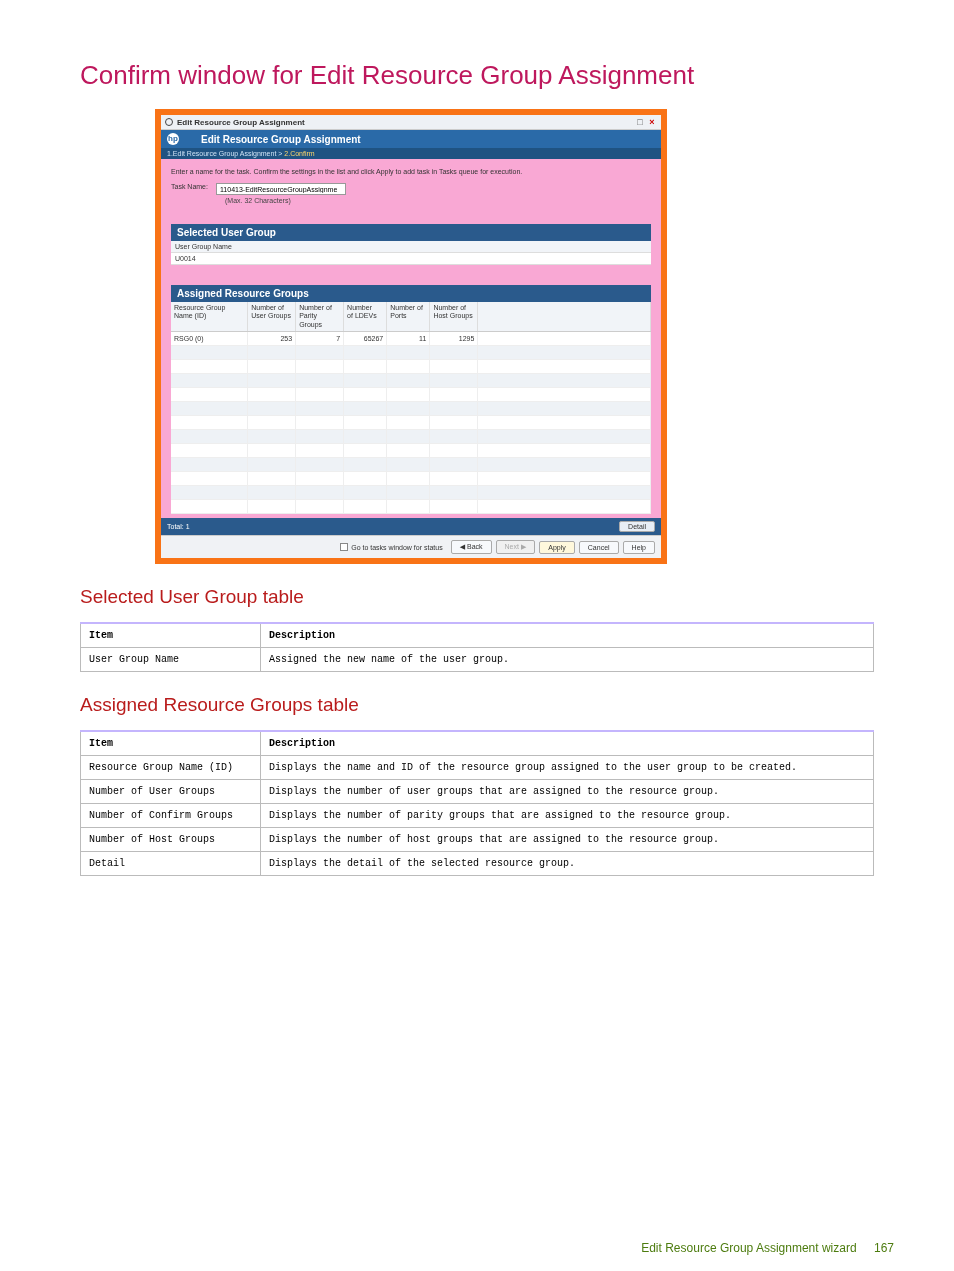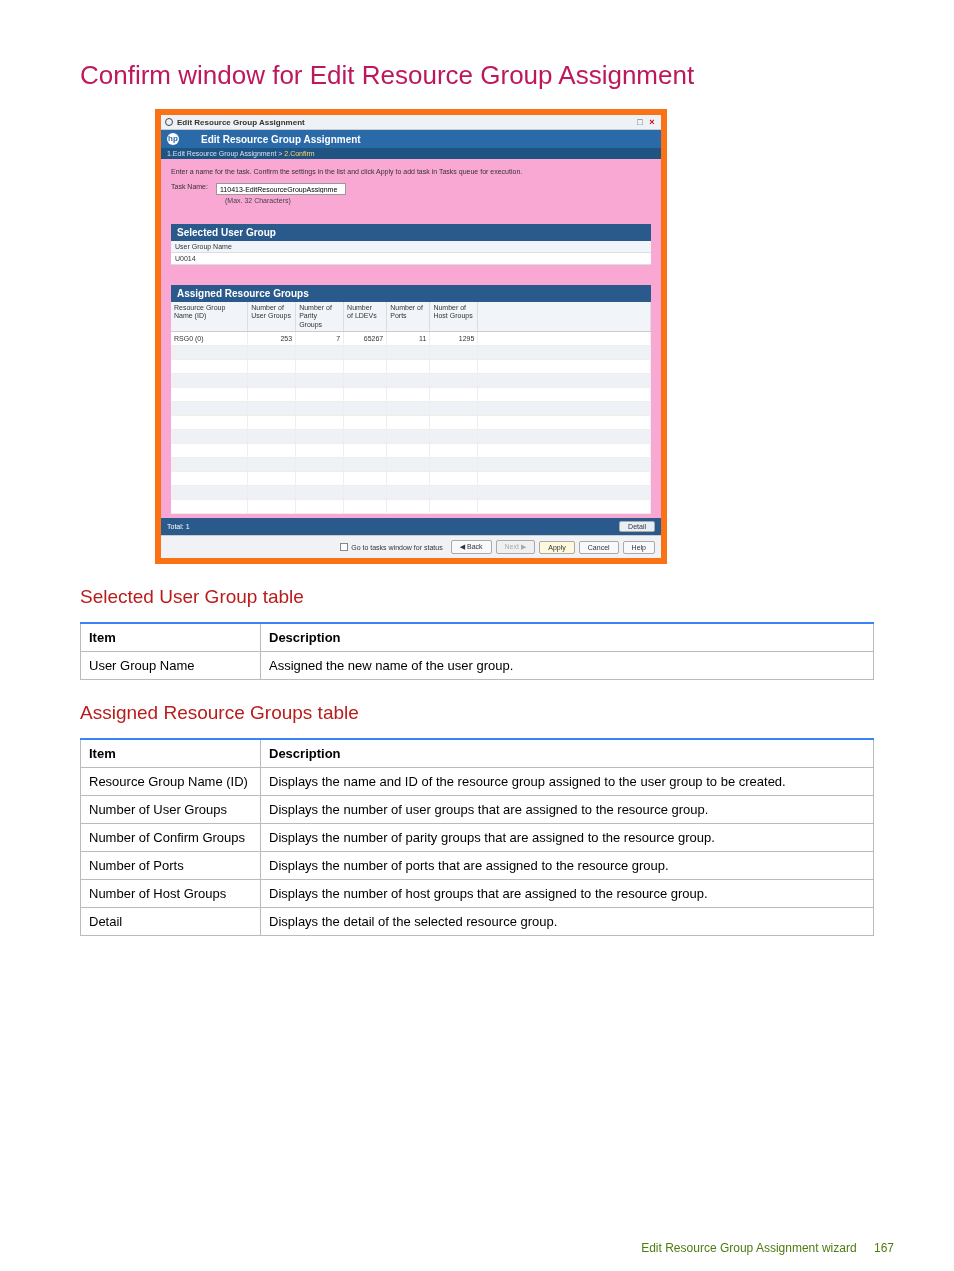--- a/index.html
+++ b/index.html
@@ -148,23 +148,24 @@
   }
   .ft-btn.primary { background:#fff8dc; }
   .ft-btn.help { background:#f7f9fc; }
   .ft-btn.disabled { color:#aaa; background:#f0f0f0; }
   .ft-btn .tri { font-size:7px; }
 
   
   table.doc-table {
     width: 100%;
     border-collapse: collapse;
-    border-top: 2px solid #3b82f6;
+    border-top: 2px solid #c4b5fd;
     margin-left: 0;
-    font-size: 13px;
+    font-size: 10px;
+    font-family: Liberation Mono, monospace;
   }
   .doc-table th, .doc-table td {
     border: 1px solid #bbb;
     padding: 6px 8px;
     text-align: left;
     vertical-align: top;
   }
   .doc-table th {
     font-weight: bold;
     background: #fff;
@@ -425,24 +426,20 @@
           </tr>
       <tr>
             <td>Number of User Groups</td>
             <td>Displays the number of user groups that are assigned to the resource group.</td>
           </tr>
       <tr>
             <td>Number of Confirm Groups</td>
             <td>Displays the number of parity groups that are assigned to the resource group.</td>
           </tr>
       <tr>
-            <td>Number of Ports</td>
-            <td>Displays the number of ports that are assigned to the resource group.</td>
-          </tr>
-      <tr>
             <td>Number of Host Groups</td>
             <td>Displays the number of host groups that are assigned to the resource group.</td>
           </tr>
       <tr>
             <td>Detail</td>
             <td>Displays the detail of the selected resource group.</td>
           </tr>
     </tbody>
       </table>
   </div>

